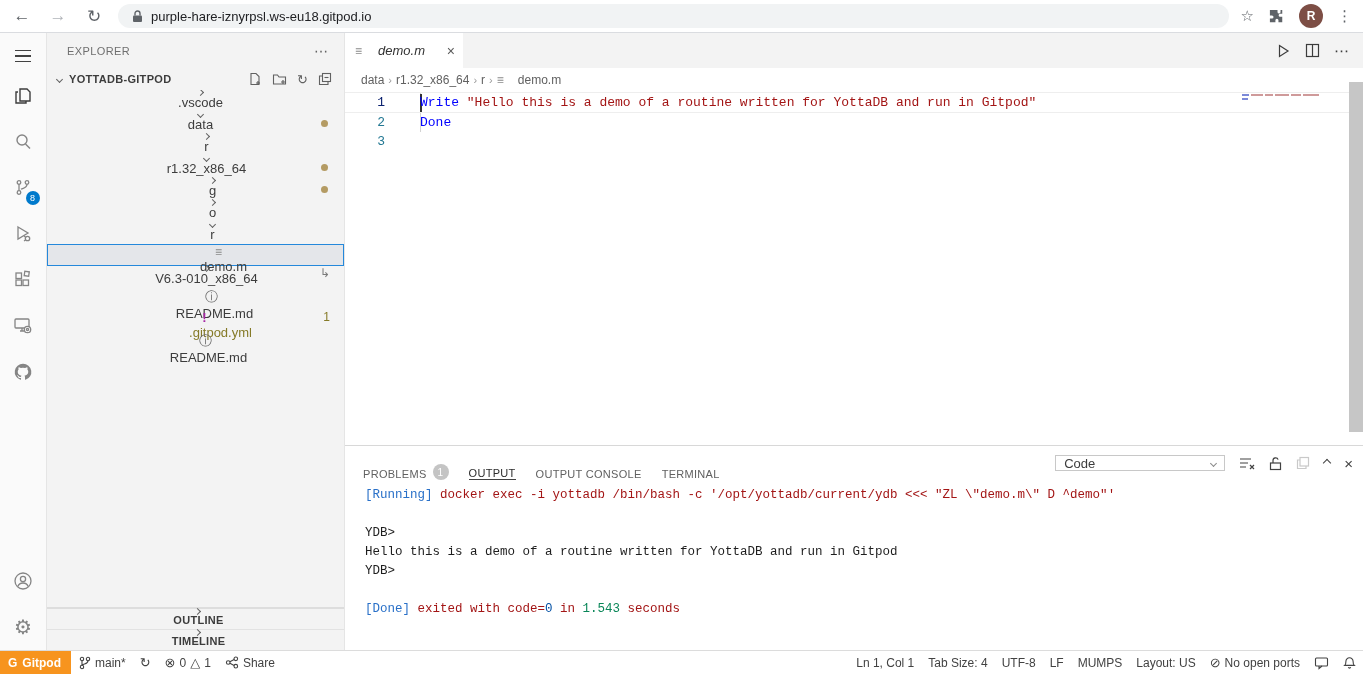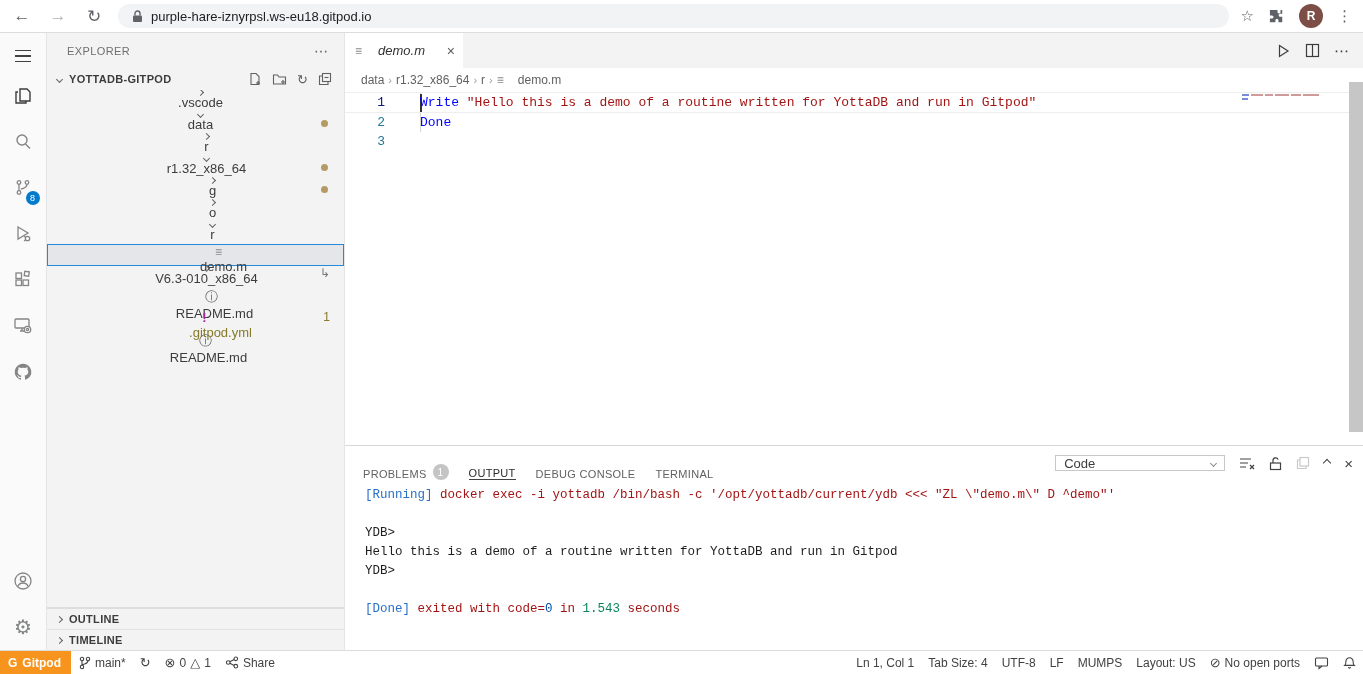--- a/index.html
+++ b/index.html
@@ -54,21 +54,21 @@
   .trow .count-badge { position:absolute; right:14px; color:#857a27; font-size:12px; }
   .p1 { padding-left:10px; } .p2 { padding-left:22px; } .p3 { padding-left:34px; }
   .pf-root { padding-left:26px; } .pf-l2 { padding-left:38px; } .pf-demo { padding-left:56px; }
   .trow.selected { background:#e4e6ea; border:1px solid #2488db; }
   .file-lines { width:12px; margin-right:5px; color:#8a8a8a; font-size:12px; flex:none; }
   .info-glyph { color:#6d6d6d; font-size:13px; margin-right:6px; flex:none; }
   .warn-glyph { color:#a626a4; font-weight:bold; font-size:13px; margin-right:8px; flex:none; }
   .warn-label { color:#857a27;margin-left:24px; }
 
   .sb-bottom { border-top:1px solid #ddd; }
-  .sb-pane { height:21px; display:flex; align-items:center; padding-left:4px; border-top:1px solid #e2e2e2; cursor:pointer; }
+  .sb-pane { height:21px; display:flex; align-items:center; padding-left:4px; border-top:1px solid #e2e2e2; cursor:pointer;flex-direction:column; }
   .sb-pane:first-child { border-top:1px solid #ddd; }
   .sb-pane .pane-label { font-size:11px; font-weight:bold; color:#3c3c3c; margin-left:2px; letter-spacing:.3px; }
 
   
   .editor-col { flex:1; display:flex; flex-direction:column; min-width:0; position:relative; background:#fff; }
   .tab-bar { height:35px; background:#f3f3f3; display:flex; align-items:stretch; }
   .tab { width:118px; background:#fff; display:flex; align-items:center; gap:6px; padding:0 8px 0 10px; font-size:13px; color:#333; cursor:pointer; }
   .tab-label { font-style:italic; flex:1; }
   .tab-close { color:#5a5a5a; font-size:14px; cursor:pointer; }
   .tab-rest { flex:1; }
@@ -420,21 +420,21 @@
         <div class="panel-header">
           <div class="panel-tabs">
             <span class="ptab">
               <span>PROBLEMS</span>
               <span class="ptab-badge">1</span>
             </span>
             <span class="ptab active">
                 <span>OUTPUT</span>
               </span>
             <span class="ptab">
-                <span>DEBUG CONSOLE</span>
+                <span>OUTPUT CONSOLE</span>
               </span>
             <span class="ptab">
                 <span>TERMINAL</span>
               </span>
           </div>
           <div class="panel-right">
             <div class="channel-select">
               <span>Code</span>
               <span class="chev down" style="border-color:#8a8a8a"></span>
             </div>

